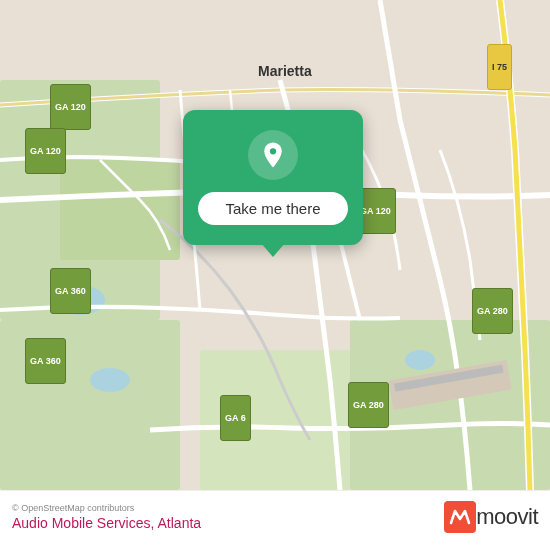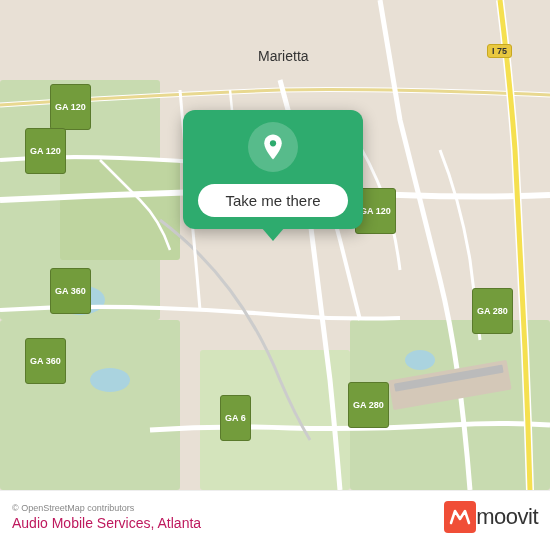--- a/index.html
+++ b/index.html
@@ -31,41 +31,41 @@
       white-space: nowrap;
       border: 1px solid #5a7a2c;
     }
 
     .highway-label-yellow {
       position: absolute;
       background: #e8c840;
       color: #333;
       font-size: 9px;
       font-weight: bold;
-      padding: 1px 4px;
+      padding: 17px 4px;
       border-radius: 3px;
       white-space: nowrap;
       border: 1px solid #c8a820;
     }
 
     
     .city-label {
       position: absolute;
       color: #333;
       font-size: 14px;
       font-weight: 500;
     }
 
     
     #popup-card {
       position: absolute;
       background: #2eab6e;
       border-radius: 12px;
       width: 180px;
-      padding: 12px;
+      padding: 20px;
       text-align: center;
       display: flex;
       flex-direction: column;
       align-items: center;
       gap: 12px;
       top: 110px;
       left: 183px;
       box-shadow: 0 4px 15px rgba(0,0,0,0.3);
     }
 
@@ -215,21 +215,21 @@
     <path d="M 230 90 Q 235 140 240 190" stroke="#fff" stroke-width="2.5" fill="none"></path>
     <path d="M 100 160 Q 120 180 140 200 Q 160 220 170 250" stroke="#fff" stroke-width="2.5" fill="none"></path>
 
     <rect x="390" y="370" width="120" height="30" fill="#d4c8b8" rx="2" transform="rotate(-10, 450, 385)"></rect>
     <rect x="395" y="374" width="110" height="8" fill="#bbb" rx="1" transform="rotate(-10, 450, 385)"></rect>
 
     <path d="M 440 150 Q 460 200 470 260 Q 475 300 480 340" stroke="#fff" stroke-width="3" fill="none"></path>
     <path d="M 350 130 Q 370 160 385 200 Q 395 230 400 270" stroke="#fff" stroke-width="3" fill="none"></path>
   </svg>
 
-  <div class="city-label" style="top:48px; left:258px;">Marietta</div>
+  <div class="city-label" style="top:63px; left:258px;font-weight:bold;">Marietta</div>
 
   <div class="highway-label" style="top:84px; left:50px;">GA 120</div>
   <div class="highway-label" style="top:128px; left:25px;">GA 120</div>
   <div class="highway-label" style="top:188px; left:355px;">GA 120</div>
   <div class="highway-label-yellow" style="top:44px; left:487px;">I 75</div>
   <div class="highway-label" style="top:268px; left:50px;">GA 360</div>
   <div class="highway-label" style="top:338px; left:25px;">GA 360</div>
   <div class="highway-label" style="top:395px; left:220px;">GA 6</div>
   <div class="highway-label" style="top:382px; left:348px;">GA 280</div>
   <div class="highway-label" style="top:288px; left:472px;">GA 280</div>

